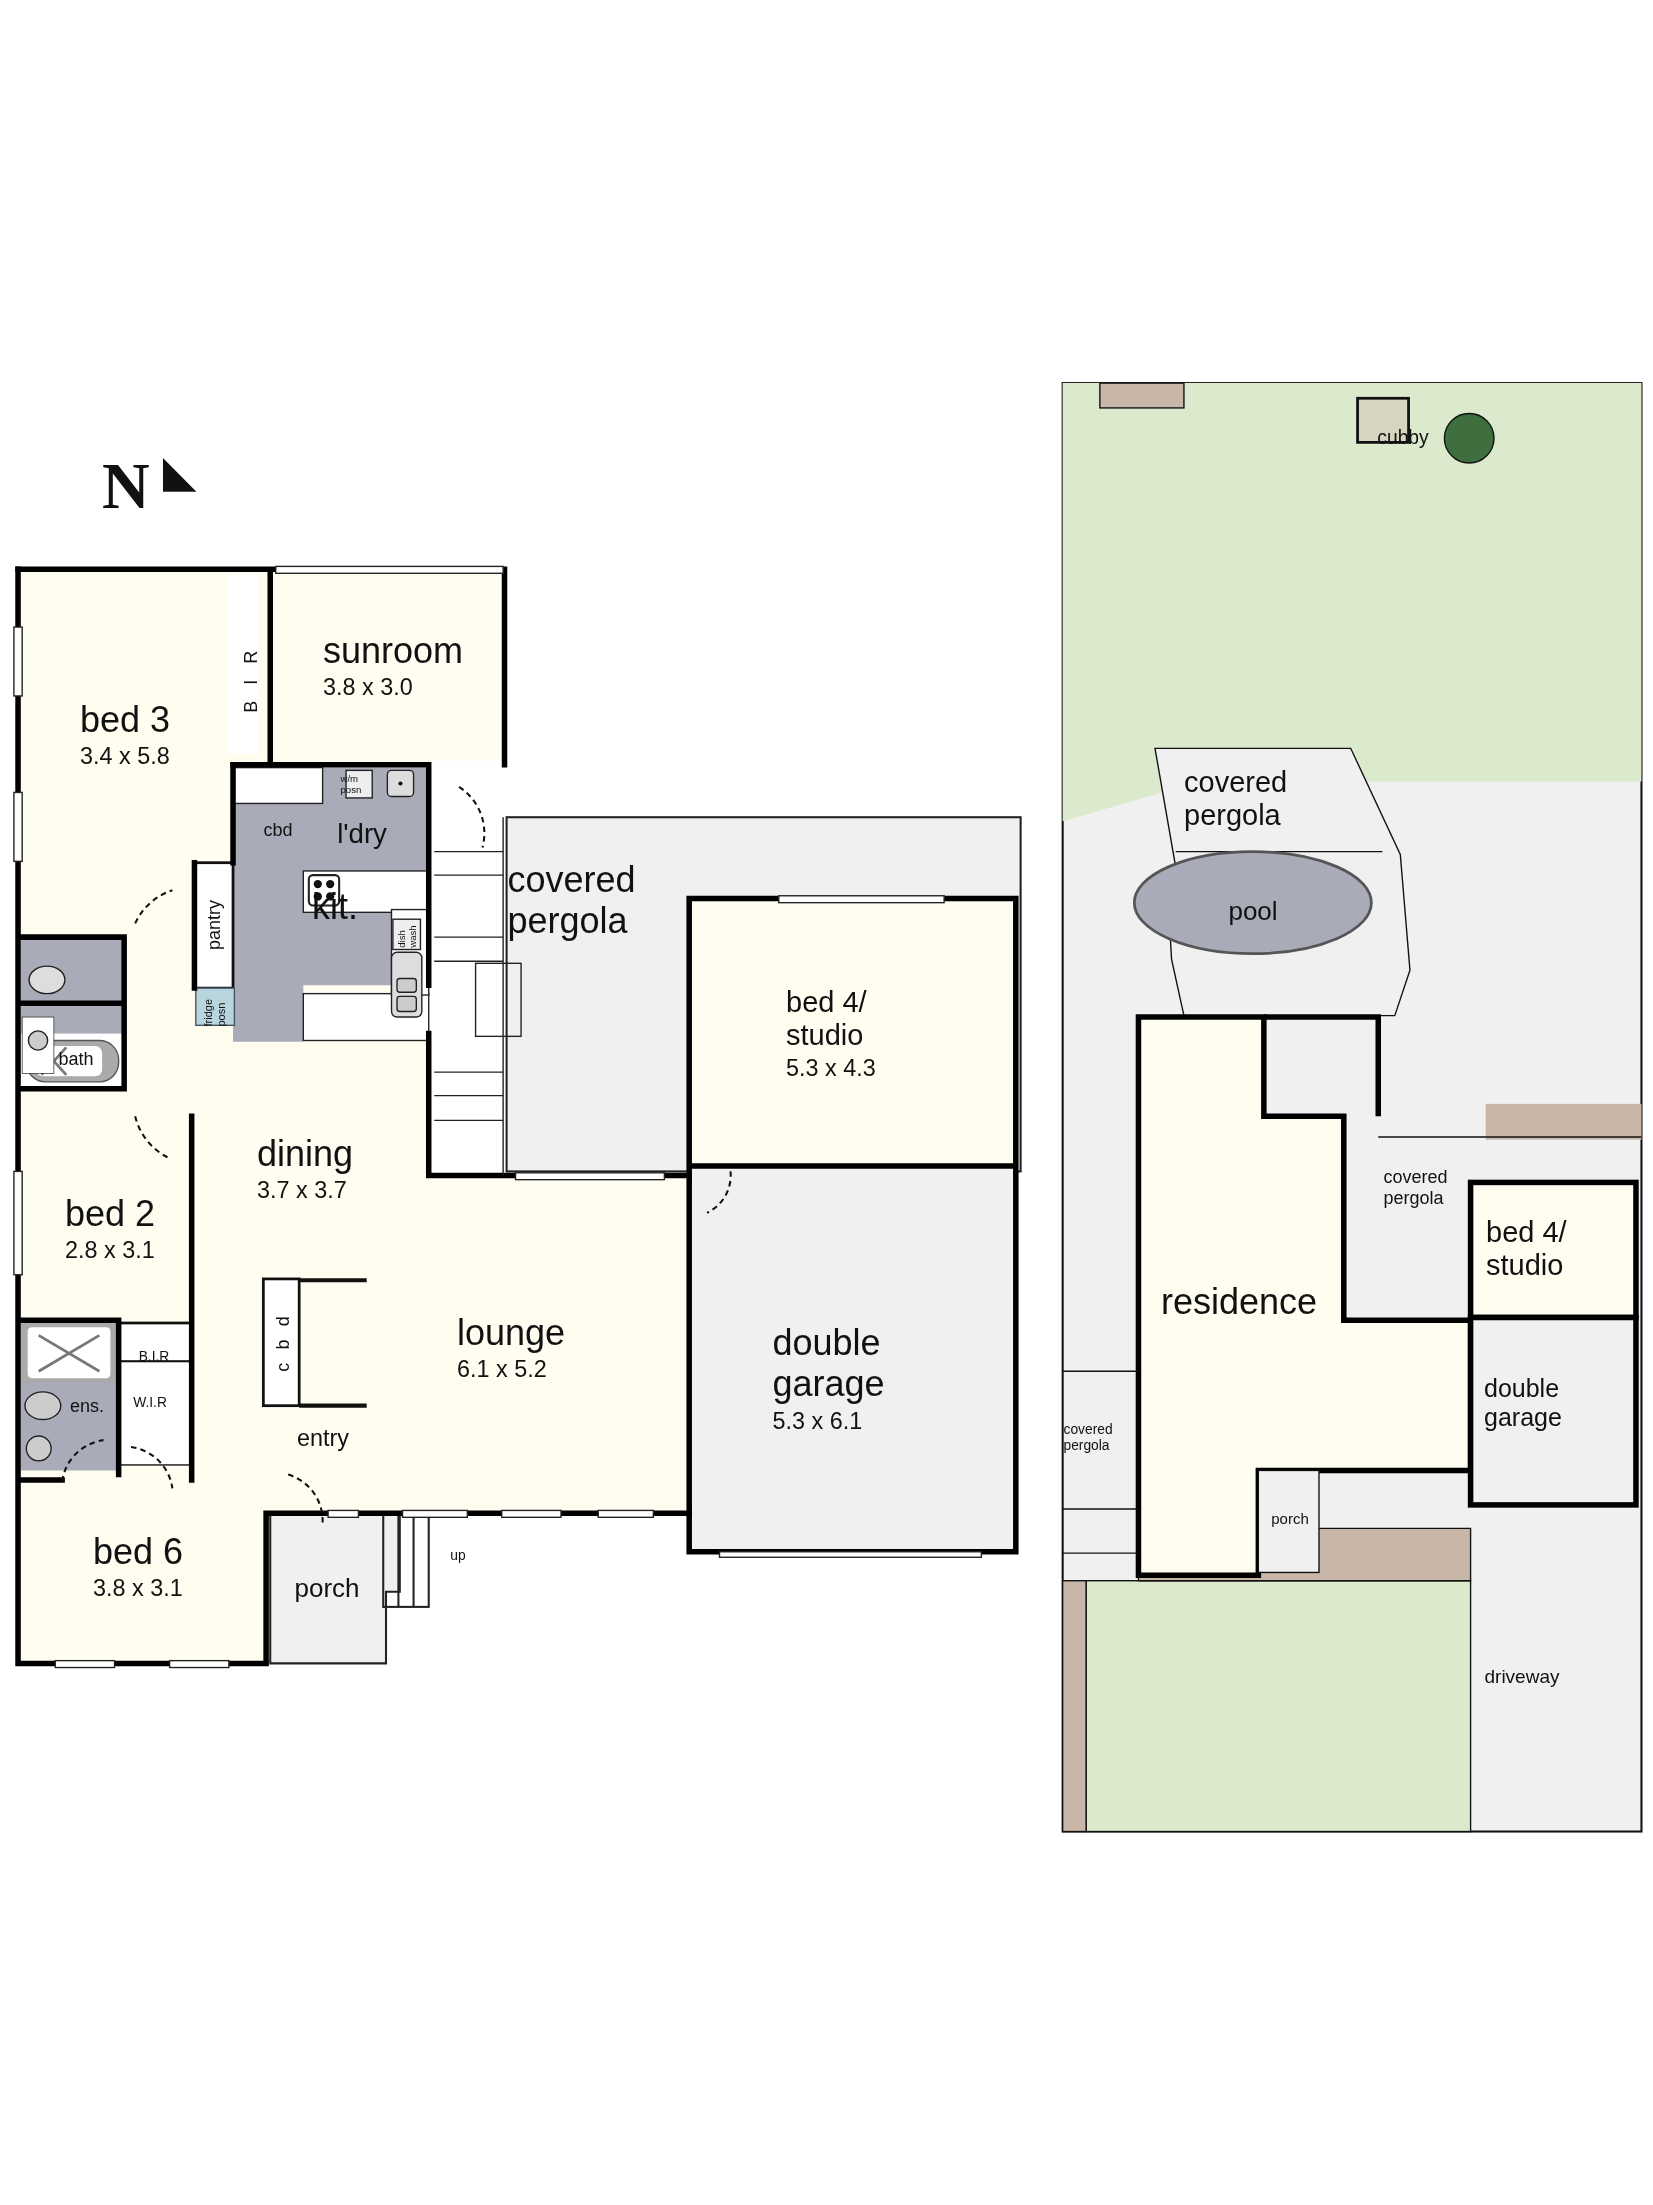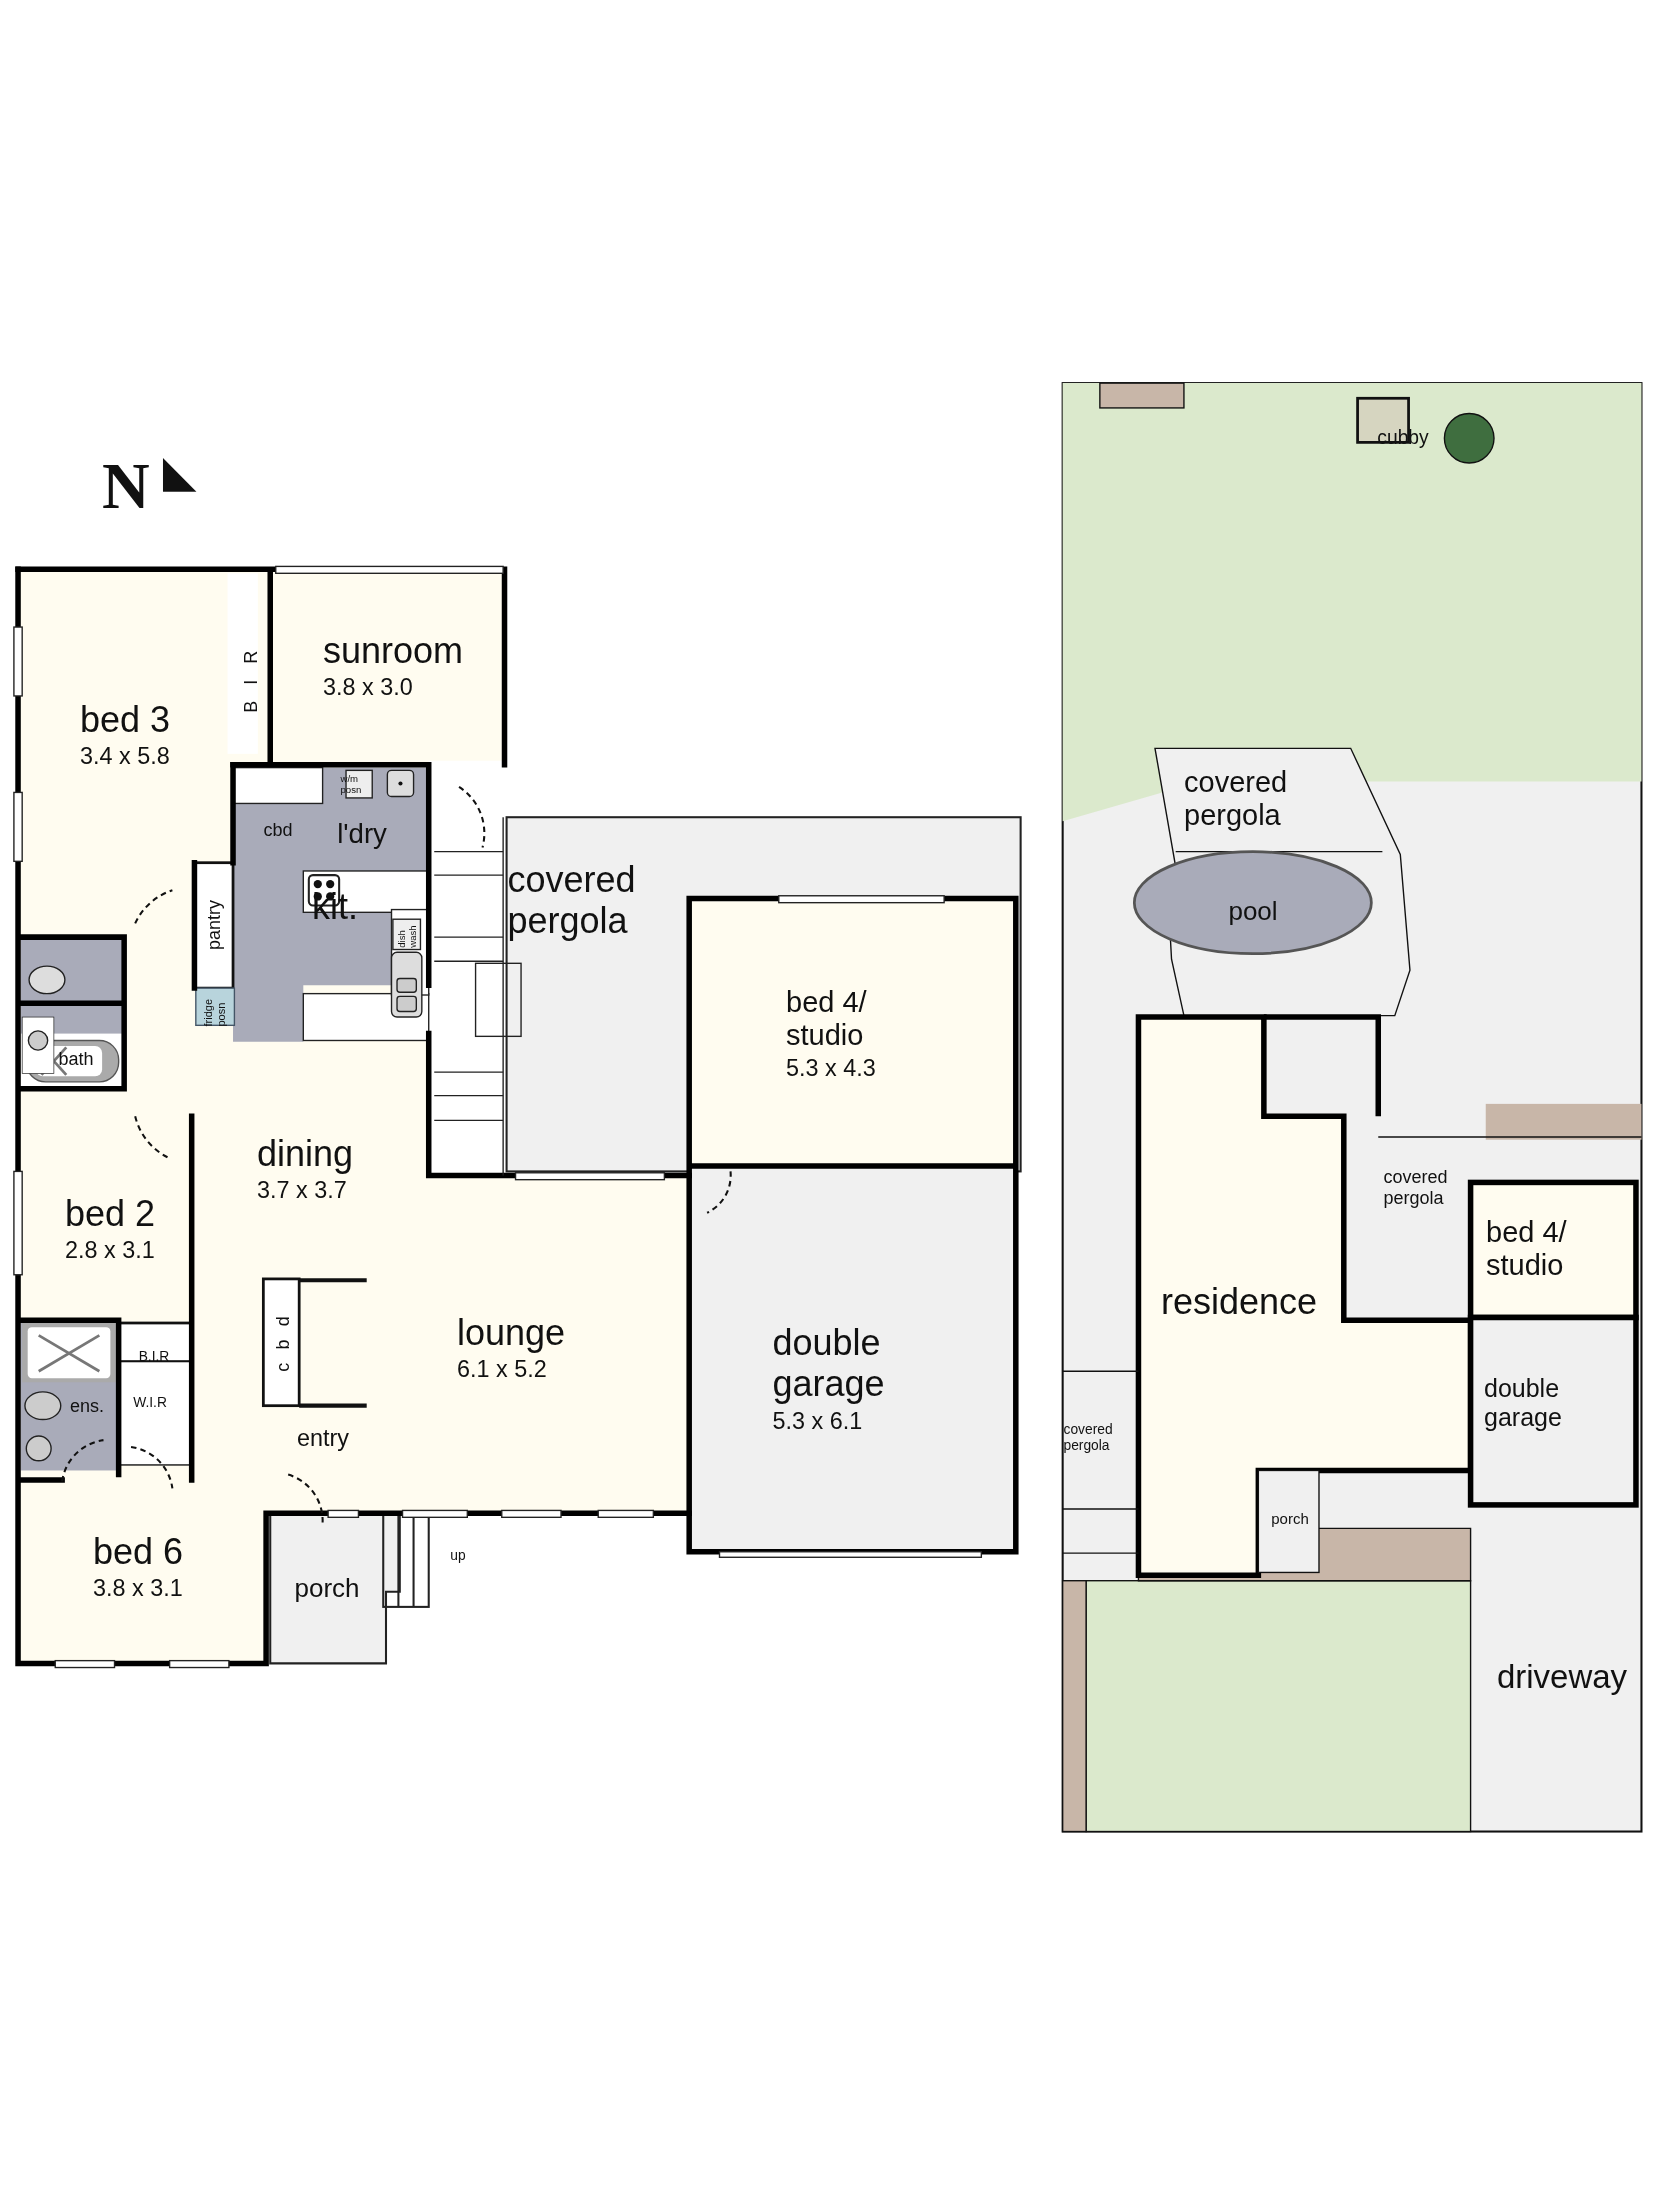--- a/index.html
+++ b/index.html
@@ -221,14 +221,14 @@
 
 <div class="lbl small" style="left:1403px;top:438px;font-size:19.3px;">cubby</div>
 <div class="lbl room-name" style="left:1253px;top:799px;font-size:29px;white-space:normal;width:138px;">covered pergola</div>
 <div class="lbl room-name" style="left:1253px;top:903px;font-size:26px;margin-top:9px;">pool</div>
 <div class="lbl room-name" style="left:1239px;top:1302px;">residence</div>
 <div class="lbl small" style="left:1425px;top:1188px;white-space:normal;width:83px;">covered pergola</div>
 <div class="lbl room-name" style="left:1555px;top:1249px;font-size:29px;white-space:normal;width:138px;">bed 4/ studio</div>
 <div class="lbl room-name" style="left:1553px;top:1403px;font-size:25px;white-space:normal;width:138px;">double garage</div>
 <div class="lbl tiny" style="left:1098px;top:1438px;white-space:normal;width:69px;">covered pergola</div>
 <div class="lbl tiny" style="left:1290px;top:1519px;font-size:15px;">porch</div>
-<div class="lbl room-name" style="left:1562px;top:1677px;font-size:33px;">driveway</div>
+<div class="lbl room-name" style="left:1522px;top:1677px;font-size:19px;">driveway</div>
 
 
 </body></html>

